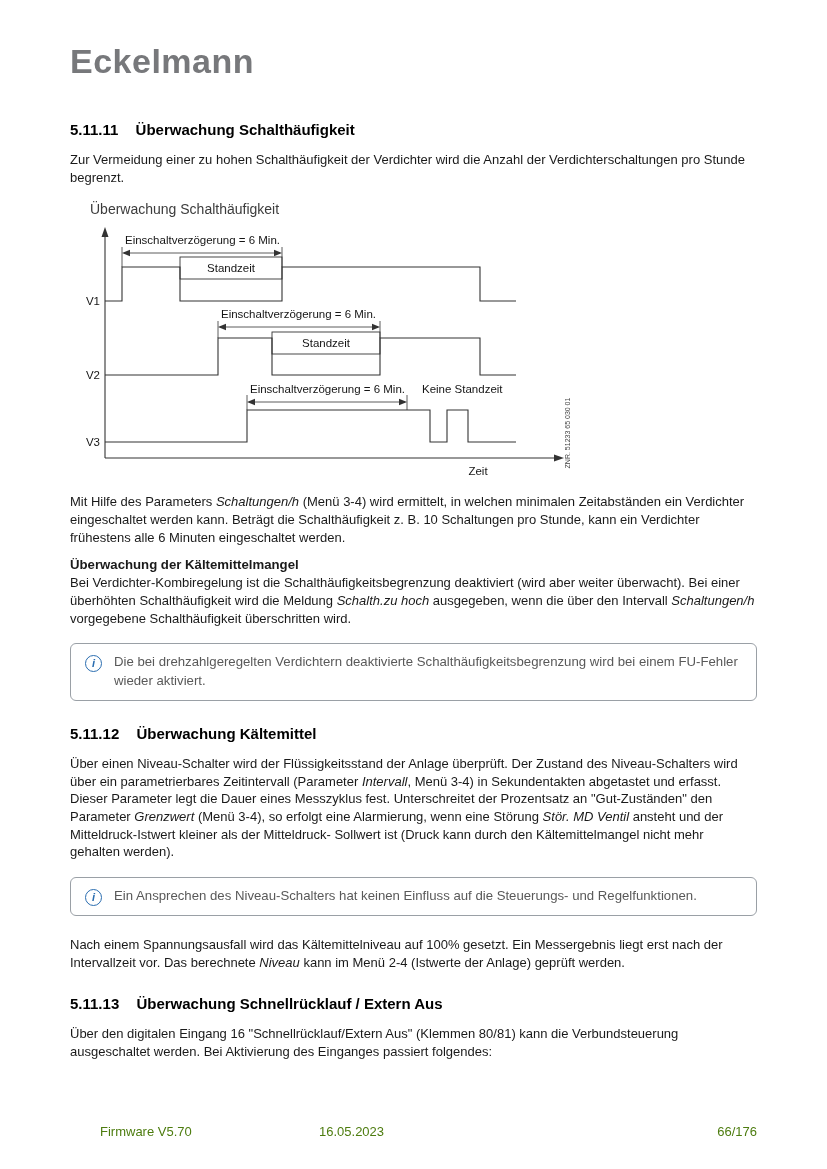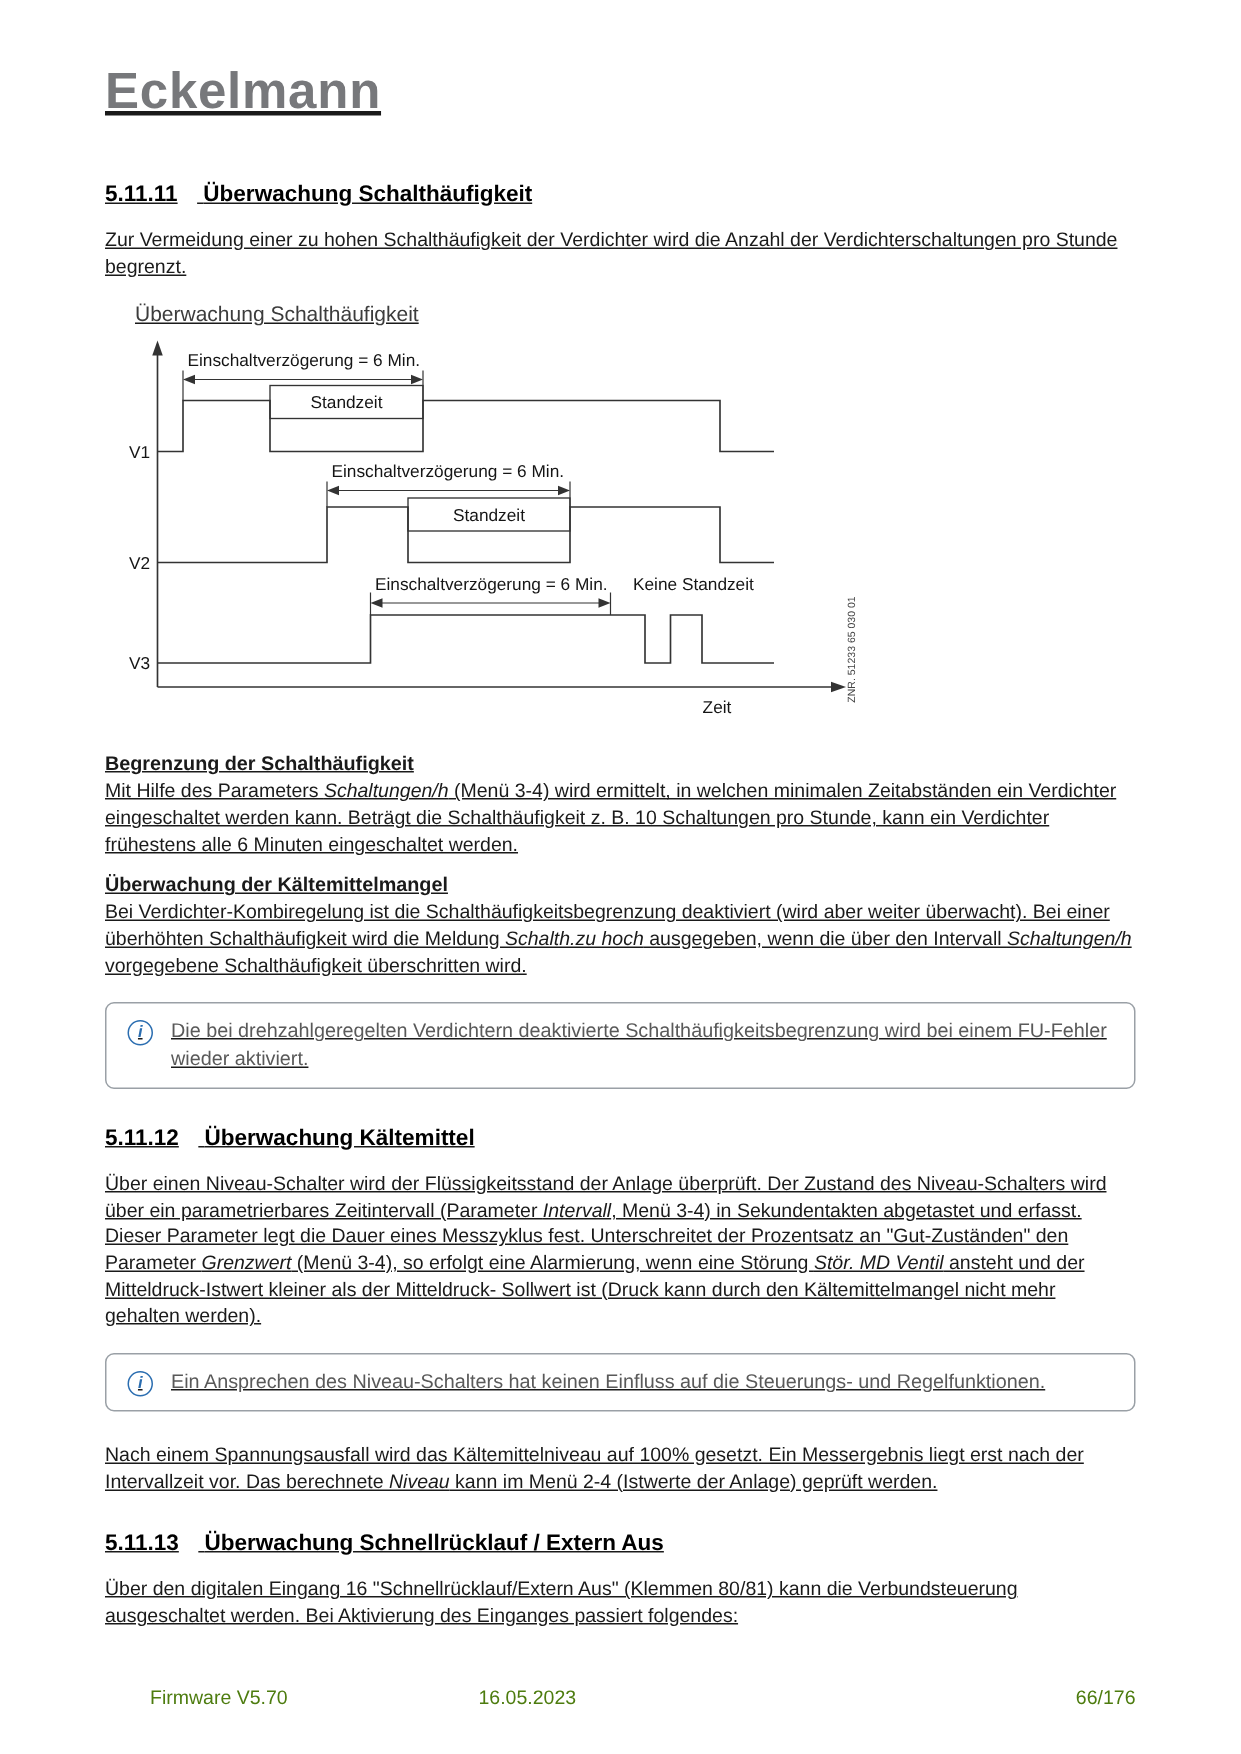--- a/index.html
+++ b/index.html
@@ -2,21 +2,21 @@
 <html><head>
 <meta charset="utf-8">
 <title>Document</title>
 <style>
   * { margin:0; padding:0; box-sizing:border-box; }
   html,body { background:#fff; }
   body {
     width:827px; height:1169px; overflow:hidden; position:relative;
     font-family:"Liberation Sans", sans-serif; color:#1a1a1a;
   }
-  .page { padding:42px 70px 0 70px;text-decoration:underline; }
+  .page { padding:42px 70px 0 70px; }
   .logo { font-size:34px; font-weight:700; color:#77787b; letter-spacing:.5px; margin-bottom:40px; }
   h2.sec { font-size:15px; font-weight:700; color:#000; margin:24px 0 13px; }
   h2.sec .num { margin-right:13px; }
   p.body { font-size:13px; line-height:1.36; margin:2px 0 11px; }
   .it { font-style:italic; }
   h3.subhead { font-size:13.2px; font-weight:700; margin-top:10px; }
   .first-sub { margin-top:20px; }
   .diagram-title { font-size:14px; color:#3c3c3c; margin:15px 0 6px 20px; }
   .note {
     display:flex; gap:12px; align-items:flex-start;
@@ -112,21 +112,20 @@
         <polygon points="177,179 185,175.8 185,182.2"></polygon>
         <polygon points="337,179 329,175.8 329,182.2"></polygon>
         <text x="180" y="170">Einschaltverzögerung = 6 Min.</text>
         <text x="352" y="170">Keine Standzeit</text>
       </g>
 
       <text class="znr" x="500" y="210" text-anchor="middle" transform="rotate(-90 500 210)">ZNR. 51233 65 030 01</text>
     </svg>
   </div>
 
-  <h3 class="subhead first-sub">Begrenzung der Schalthäufigkeit</h3>
   <p class="body"><span>Mit Hilfe des Parameters </span><span class="it">Schaltungen/h</span><span> (Menü 3-4) wird ermittelt, in welchen minimalen Zeitabständen ein Verdichter eingeschaltet werden kann. Beträgt die Schalthäufigkeit z. B. 10 Schaltungen pro Stunde, kann ein Verdichter frühestens alle 6 Minuten eingeschaltet werden.</span></p>
 
   <h3 class="subhead">Überwachung der Kältemittelmangel</h3>
   <p class="body"><span>Bei Verdichter-Kombiregelung ist die Schalthäufigkeitsbegrenzung deaktiviert (wird aber weiter überwacht). Bei einer überhöhten Schalthäufigkeit wird die Meldung </span><span class="it">Schalth.zu hoch</span><span> ausgegeben, wenn die über den Intervall </span><span class="it">Schaltungen/h</span><span> vorgegebene Schalthäufigkeit überschritten wird.</span></p>
 
   <div class="note">
     <span class="note-icon">i</span>
     <div>Die bei drehzahlgeregelten Verdichtern deaktivierte Schalthäufigkeitsbegrenzung wird bei einem FU-Fehler wieder aktiviert.</div>
   </div>
 

